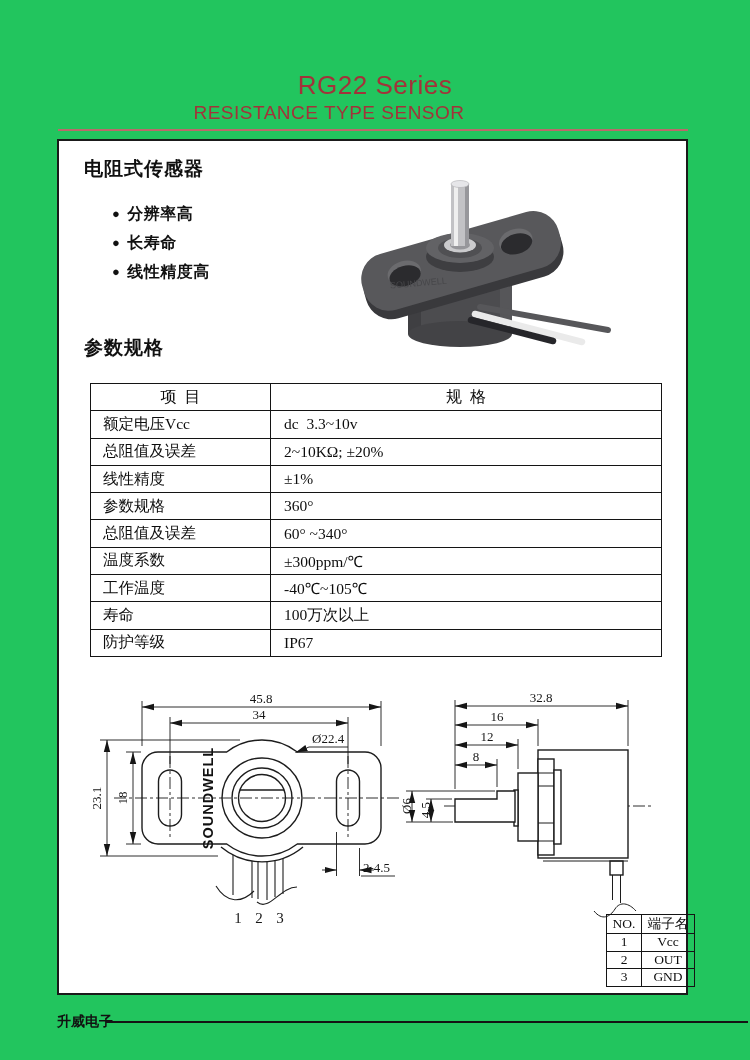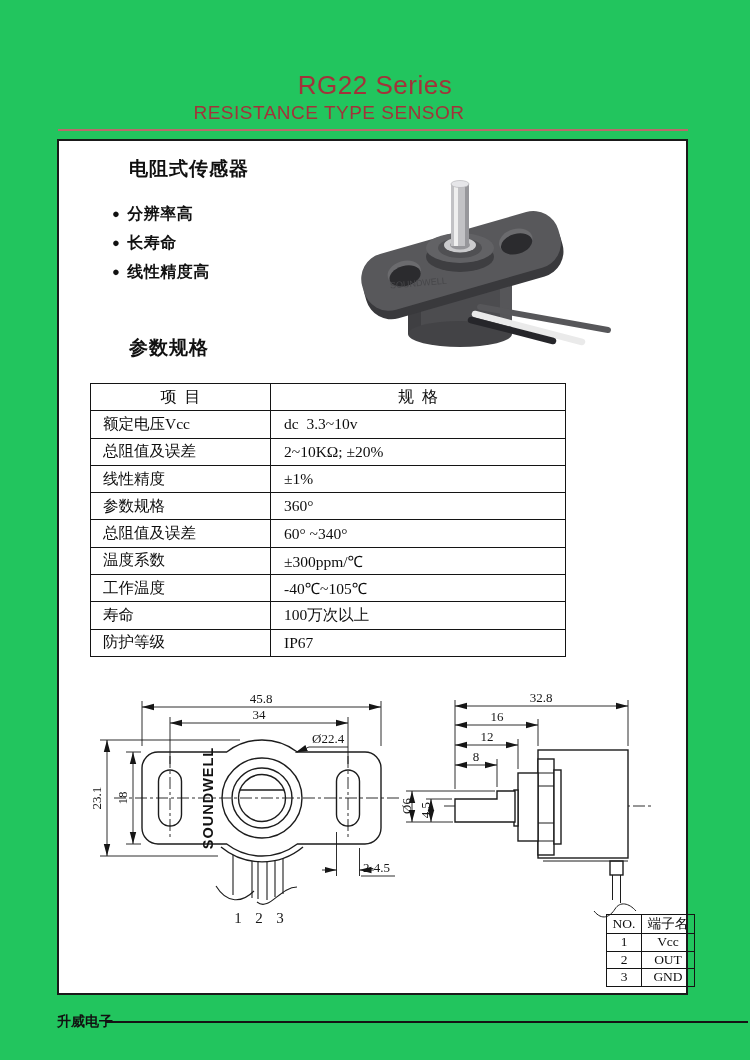--- a/index.html
+++ b/index.html
@@ -5,27 +5,27 @@
   html,body{margin:0;padding:0;background:#fff;}
   .page{position:relative;width:750px;height:1060px;background:#22c55e;overflow:hidden;
         font-family:"Liberation Sans",sans-serif;color:#111;}
   .title{position:absolute;top:70px;left:0;width:750px;text-align:center;
          font-size:26px;color:#a2333a;letter-spacing:.5px;}
   .subtitle{position:absolute;top:102px;left:0;width:610px;text-align:center;
             font-size:19px;color:#a2333a;letter-spacing:.5px;margin-left:24px;}
   .red-rule{position:absolute;top:129px;left:58px;width:630px;height:2px;background:#b96a6a;}
   .main-box{position:absolute;top:139px;left:57px;width:627px;height:852px;
             border:2px solid #1a1a1a;background:#fff;}
-  .h-cn{position:absolute;font-size:19px;font-weight:600;color:#101010;letter-spacing:1px;margin-left:45px;}
+  .h-cn{position:absolute;font-size:19px;font-weight:600;color:#101010;letter-spacing:1px;}
   .h-intro{top:156px;left:84px;}
   .h-specs{top:335px;left:84px;}
   .bullets{position:absolute;top:199px;left:112px;list-style:none;margin:0;padding:0;}
   .bullets li{font-size:16px;font-weight:600;line-height:29px;letter-spacing:.5px;}
   .bullets .dot{font-size:13px;margin-right:7px;vertical-align:1px;}
-  .spec-table{position:absolute;top:383px;left:90px;width:476px;border-collapse:collapse;
+  .spec-table{position:absolute;top:383px;left:90px;width:572px;border-collapse:collapse;
               font-family:"Liberation Serif",serif;font-size:15.5px;color:#0d0d0d;
               table-layout:fixed;}
   .spec-table th,.spec-table td{border:1.5px solid #141414;height:26.3px;padding:0;white-space:pre;}
   .spec-table th{font-weight:normal;text-align:center;font-size:16px;}
   .spec-table td.item{padding-left:12px;text-align:left;}
   .spec-table td.val{padding-left:13px;text-align:left;}
   .col-item{width:180px;}
   .photo-svg{position:absolute;top:162px;left:355px;}
   .front-svg{position:absolute;top:690px;left:90px;}
   .side-svg{position:absolute;top:690px;left:400px;}

